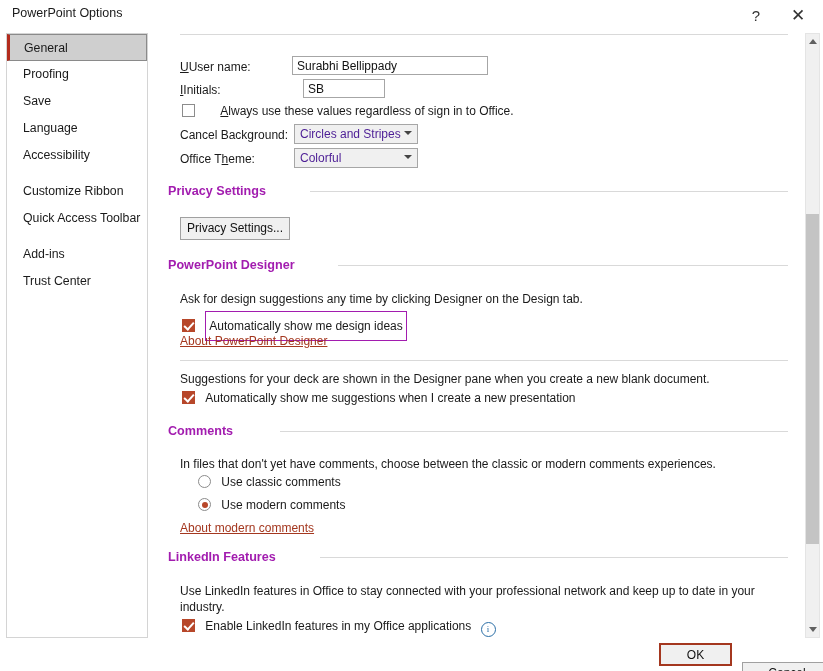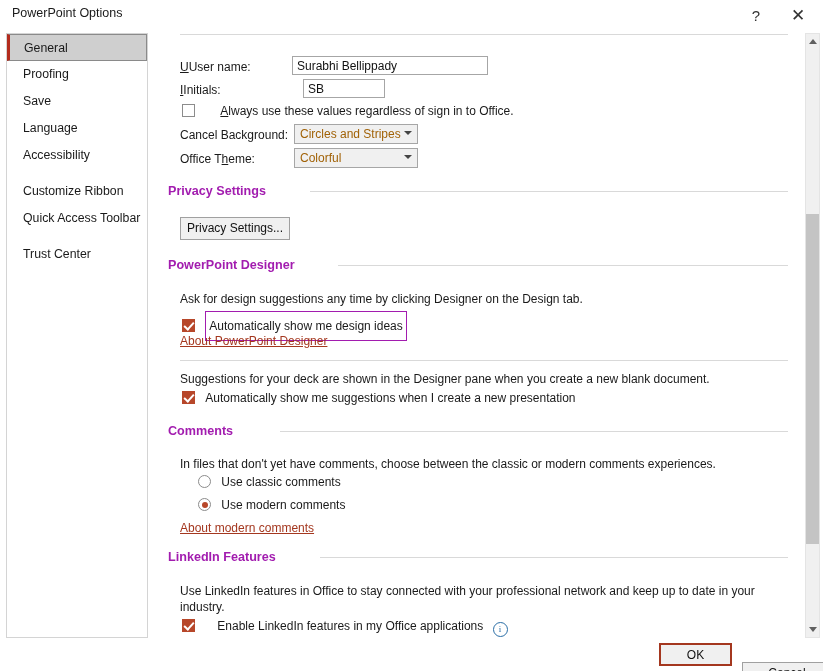--- a/index.html
+++ b/index.html
@@ -104,21 +104,21 @@
     color: #111;
   }
 
   .combo {
     border: 1px solid #a6a6a6;
     background: #f0f0f0;
     height: 20px;
     box-sizing: border-box;
     position: relative;
     font-size: 12px;
-    color: #a16207;
+    color: #4c1d95;
   }
   .combo .val {
     position: absolute;
     left: 5px; top: 2px;
   }
   .combo .arrow {
     position: absolute;
     right: 5px; top: 6px;
     width: 0; height: 0;
     border-left: 4px solid transparent;
@@ -304,20 +304,23 @@
   </div>
   <div class="nav-gap"></div>
   <div class="nav-item">
     <span>Customize Ribbon</span>
   </div>
   <div class="nav-item">
     <span>Quick Access Toolbar</span>
   </div>
   <div class="nav-gap"></div>
   <div class="nav-item">
+    <span>Add-ins</span>
+  </div>
+  <div class="nav-item">
     <span>Trust Center</span>
   </div>
 </div>
 
 <div class="pane">
   <div class="content">
 
     <div class="sep" style="left:20px; top:4px; width:608px;"></div>
 
     <div class="row lbl" style="left:20px; top:30px;">
@@ -406,21 +409,21 @@
     </div>
 
     <div class="row section-head" style="left:8px; top:520px;">LinkedIn Features</div>
     <div class="sep" style="left:160px; top:527px; width:468px;"></div>
 
     <div class="row lbl" style="left:20px; top:554px;">Use LinkedIn features in Office to stay connected with your professional network and keep up to date in your</div>
     <div class="row lbl" style="left:20px; top:570px;">industry.</div>
 
     <div class="row" style="left:22px; top:589px;">
       <span class="cb checked"></span>
-      <span class="lbl" style="margin-left:19px;">Enable LinkedIn features in my Office applications</span>
+      <span class="lbl" style="margin-left:7px;">Enable LinkedIn features in my Office applications</span>
       <span class="info-icon" style="margin-left:6px;">i</span>
     </div>
 
   </div>
 </div>
 
 <div class="sb">
   <div class="sb-arrow sb-up">
     <span class="tri-up"></span>
   </div>

